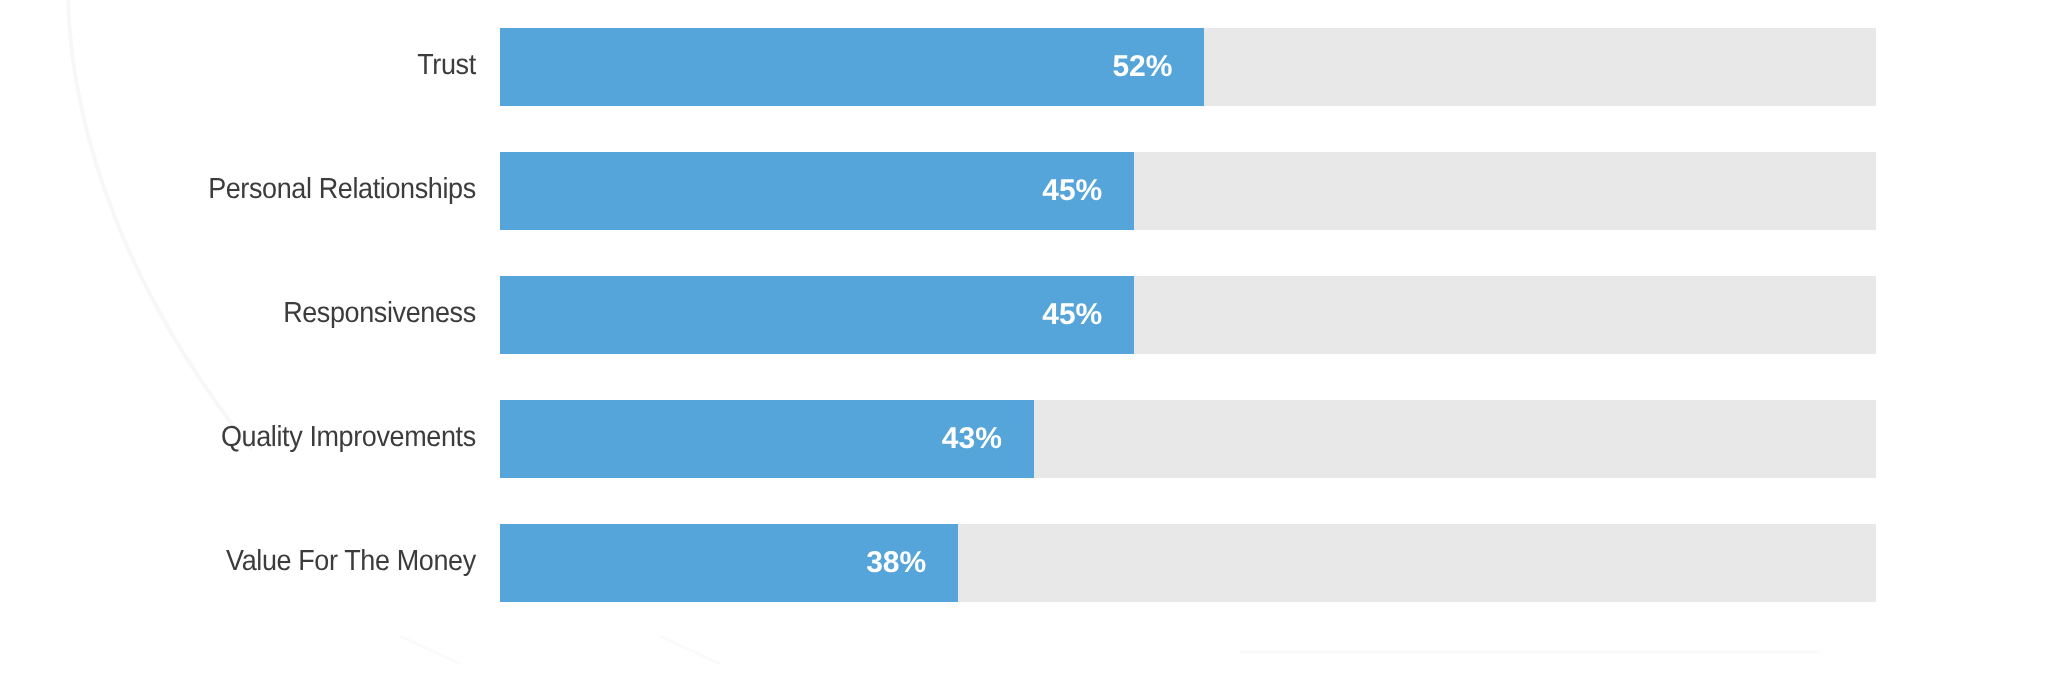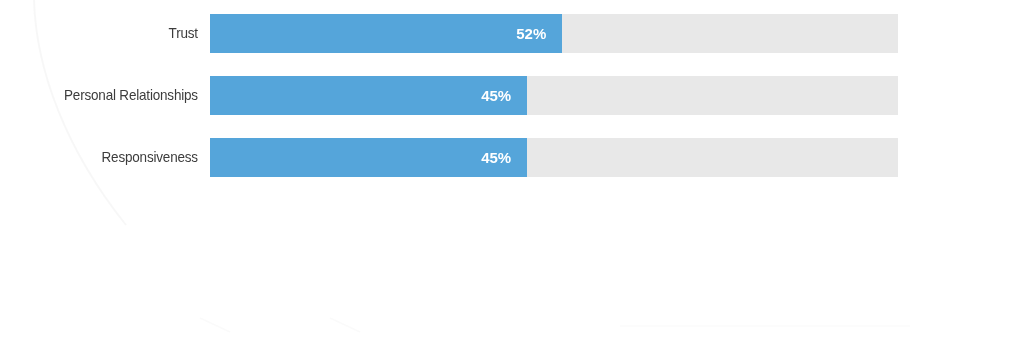--- a/index.html
+++ b/index.html
@@ -50,20 +50,21 @@
     top: 14px;
     width: 1023px;
   }
 
   .row {
     position: relative;
     height: 39px;
     margin-bottom: 23px;
     display: flex;
     align-items: center;
+    padding-left: 40px;
   }
   .row:last-child { margin-bottom: 0; }
 
   .cat-label {
     width: 210px;
     flex: 0 0 210px;
     text-align: right;
     padding-right: 13px;
     box-sizing: border-box;
     font-size: 14.5px;
@@ -142,16 +143,32 @@
 
     <div class="row">
       <div class="cat-label" style="color: rgb(60, 60, 60);">Responsiveness</div>
       <div class="track" style="background: rgb(232, 232, 232);">
         <div class="bar" style="width: 46.1%; background: rgb(85, 165, 218);">
           <span class="bar-value" style="color: rgb(255, 255, 255);">45%</span>
         </div>
       </div>
     </div>
 
+    <div class="row">
+      <div class="cat-label" style="color: rgb(60, 60, 60);">Quality Improvements</div>
+      <div class="track" style="background: rgb(232, 232, 232);">
+        <div class="bar" style="width: 38.8%; background: rgb(85, 165, 218);">
+          <span class="bar-value" style="color: rgb(255, 255, 255);">43%</span>
+        </div>
+      </div>
+    </div>
 
+    <div class="row">
+      <div class="cat-label" style="color: rgb(60, 60, 60);">Value For The Money</div>
+      <div class="track" style="background: rgb(232, 232, 232);">
+        <div class="bar" style="width: 33.3%; background: rgb(85, 165, 218);">
+          <span class="bar-value" style="color: rgb(255, 255, 255);">38%</span>
+        </div>
+      </div>
+    </div>
 
   </div>
 </div>
 
 </body></html>

